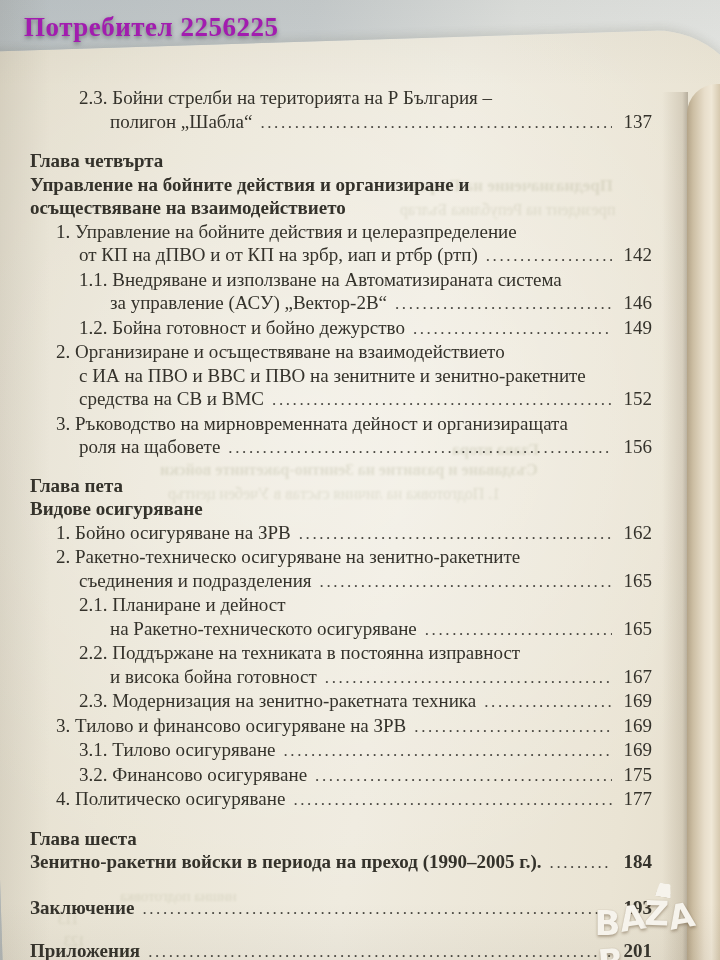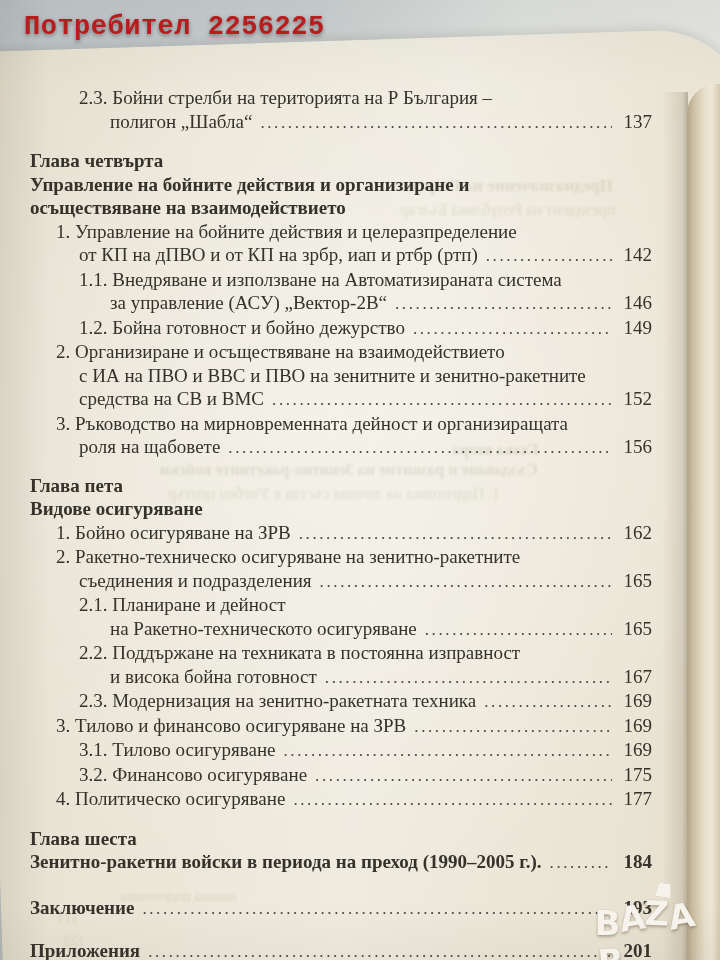--- a/index.html
+++ b/index.html
@@ -33,22 +33,22 @@
       linear-gradient(180deg,rgba(90,95,90,.06),rgba(0,0,0,0) 9%),
       linear-gradient(90deg,rgba(90,80,60,.10),rgba(0,0,0,0) 7%),
       linear-gradient(0deg,rgba(90,80,60,.05),rgba(0,0,0,0) 6%);}
   
   .ghosts{position:absolute;inset:0;pointer-events:none;}
   .ghost{position:absolute;color:#85875f;opacity:.18;filter:blur(1.1px);
     white-space:nowrap;transform:scaleX(-1);}
   .ghost.b{font-weight:bold;}
   
   .user-label{position:absolute;left:24px;top:12px;
-    font-family:Liberation Mono, monospace;font-weight:bold;
-    font-size:27px;color:#b91c1c;letter-spacing:.5px;
+    font-family:Liberation Serif, serif;font-weight:bold;
+    font-size:27px;color:#a21caf;letter-spacing:.5px;
     text-shadow:0 2px 4px rgba(50,55,60,.55);}
   
   .toc{position:absolute;left:30px;top:86px;width:622px;
     font-size:19px;line-height:23.5px;color:#34322b;}
   .toc-row{display:flex;align-items:baseline;white-space:nowrap;}
   .toc-row.bold{font-weight:bold;}
   .lvl0{padding-left:0;}
   .lvl1{padding-left:26px;}
   .lvl2{padding-left:49px;}
   .lvl3{padding-left:80px;}

